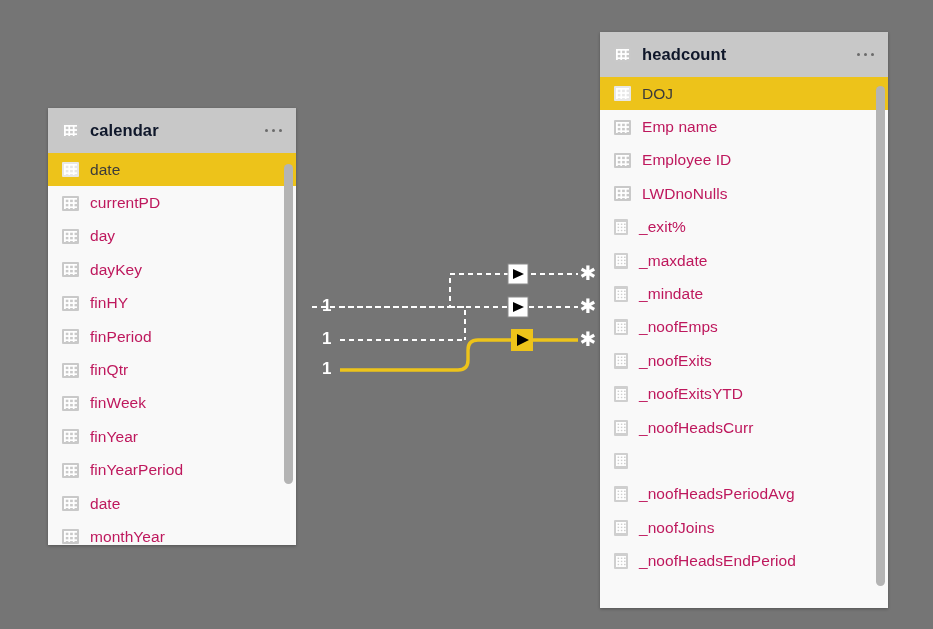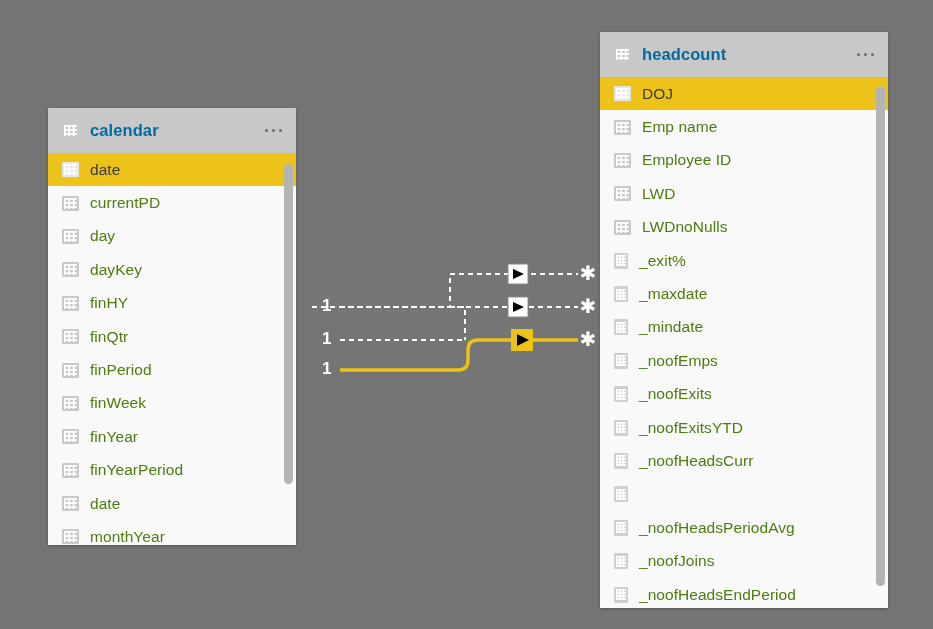--- a/index.html
+++ b/index.html
@@ -35,21 +35,21 @@
     height: 45px;
     background: #c8c8c8;
     display: flex;
     align-items: center;
     padding: 0 12px 0 14px;
     box-sizing: border-box;
   }
   .table-header .title {
     font-size: 16.5px;
     font-weight: bold;
-    color: #0369a1;
+    color: #0f172a;
     margin-left: 11px;
     letter-spacing: 0.1px;
     white-space: nowrap;
   }
   .ellipsis-menu {
     margin-left: auto;
     display: flex;
     gap: 4px;
     align-items: center;
     padding: 6px 2px;
@@ -73,21 +73,21 @@
     height: 33.4px;
     padding-left: 14px;
     box-sizing: border-box;
     cursor: pointer;
   }
   .field-row.selected {
     background: #edc31a;
   }
   .field-row .label {
     font-size: 15.5px;
-    color: #4d7c0f;
+    color: #be185d;
     margin-left: 11px;
     white-space: nowrap;
     letter-spacing: 0.05px;
   }
   .field-row.selected .label {
     color: #3b3b3b;
   }
 
   
   .icon-table {
@@ -201,25 +201,25 @@
         <div class="field-row">
           <span class="icon-table"></span>
           <span class="label">dayKey</span>
         </div>
         <div class="field-row">
           <span class="icon-table"></span>
           <span class="label">finHY</span>
         </div>
         <div class="field-row">
           <span class="icon-table"></span>
+          <span class="label">finPeriod</span>
+        </div>
+        <div class="field-row">
+          <span class="icon-table"></span>
           <span class="label">finQtr</span>
-        </div>
-        <div class="field-row">
-          <span class="icon-table"></span>
-          <span class="label">finPeriod</span>
         </div>
         <div class="field-row">
           <span class="icon-table"></span>
           <span class="label">finWeek</span>
         </div>
         <div class="field-row">
           <span class="icon-table"></span>
           <span class="label">finYear</span>
         </div>
         <div class="field-row">
@@ -261,24 +261,20 @@
         <div class="field-row">
           <span class="icon-table"></span>
           <span class="label">Emp name</span>
         </div>
         <div class="field-row">
           <span class="icon-table"></span>
           <span class="label">Employee ID</span>
         </div>
         <div class="field-row">
           <span class="icon-table"></span>
-          <span class="label">LWD</span>
-        </div>
-        <div class="field-row">
-          <span class="icon-table"></span>
           <span class="label">LWDnoNulls</span>
         </div>
         <div class="field-row">
           <span class="icon-measure"></span>
           <span class="label">_exit%</span>
         </div>
         <div class="field-row">
           <span class="icon-measure"></span>
           <span class="label">_maxdate</span>
         </div>

